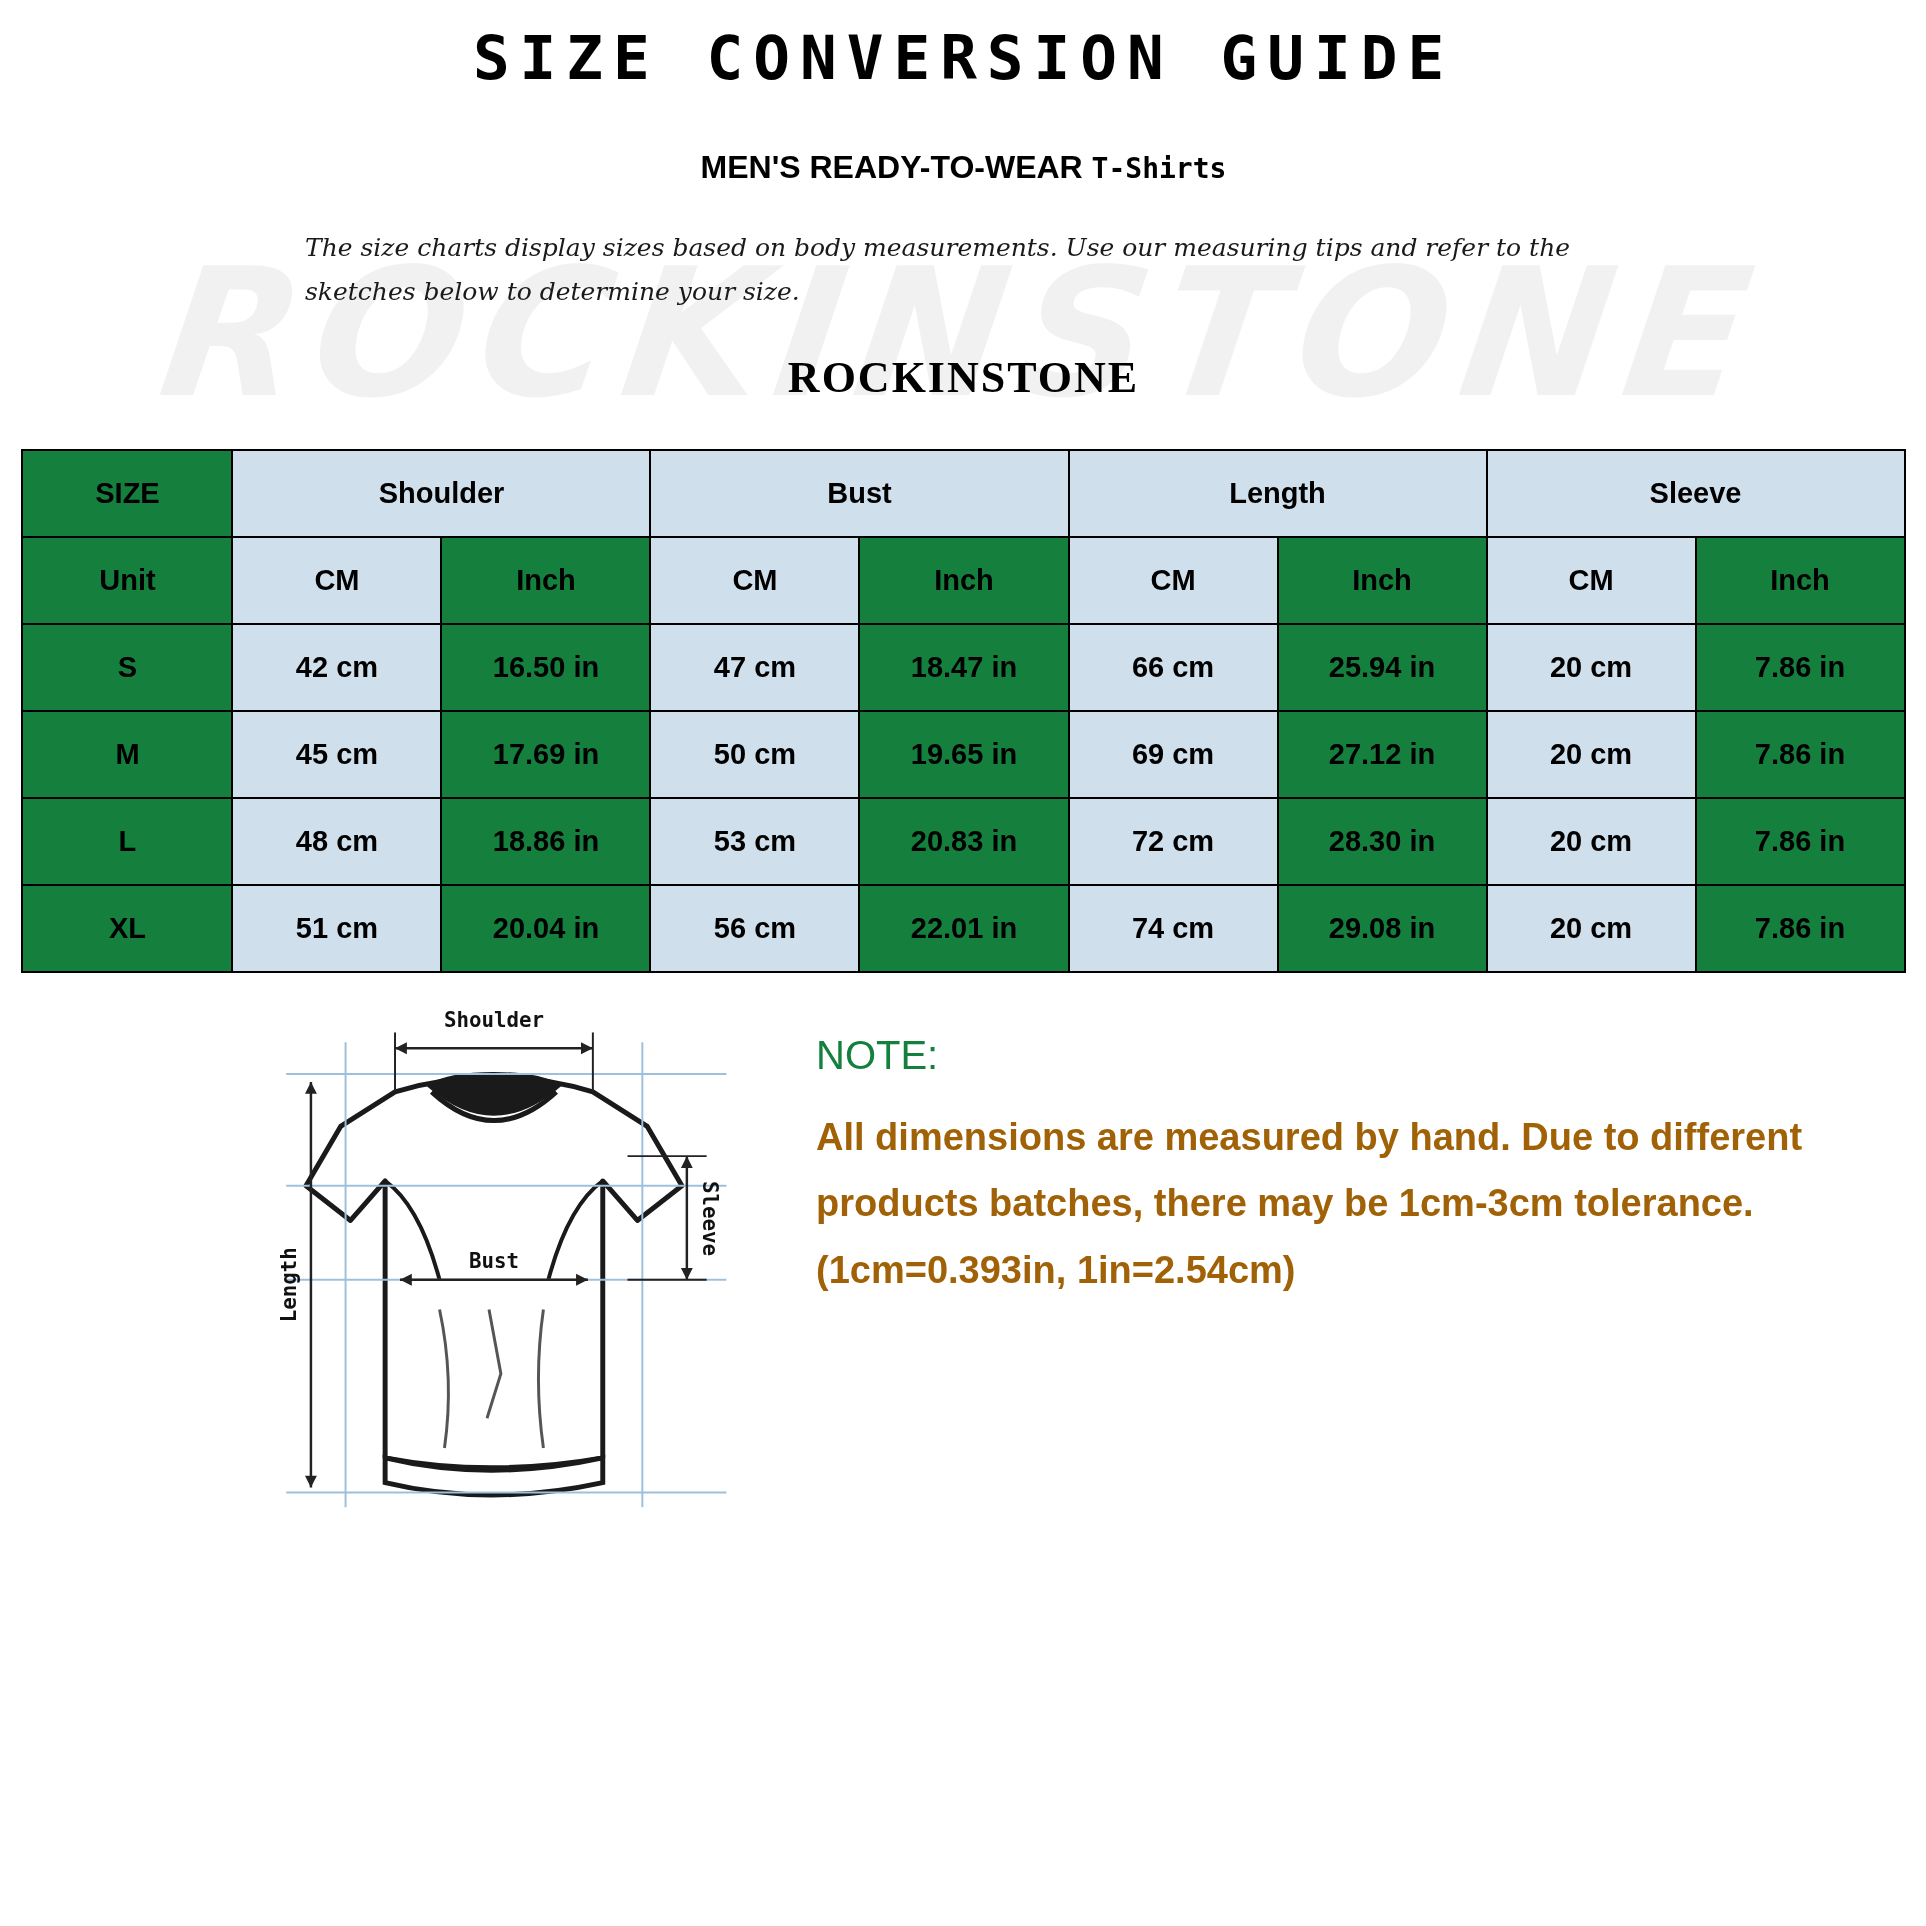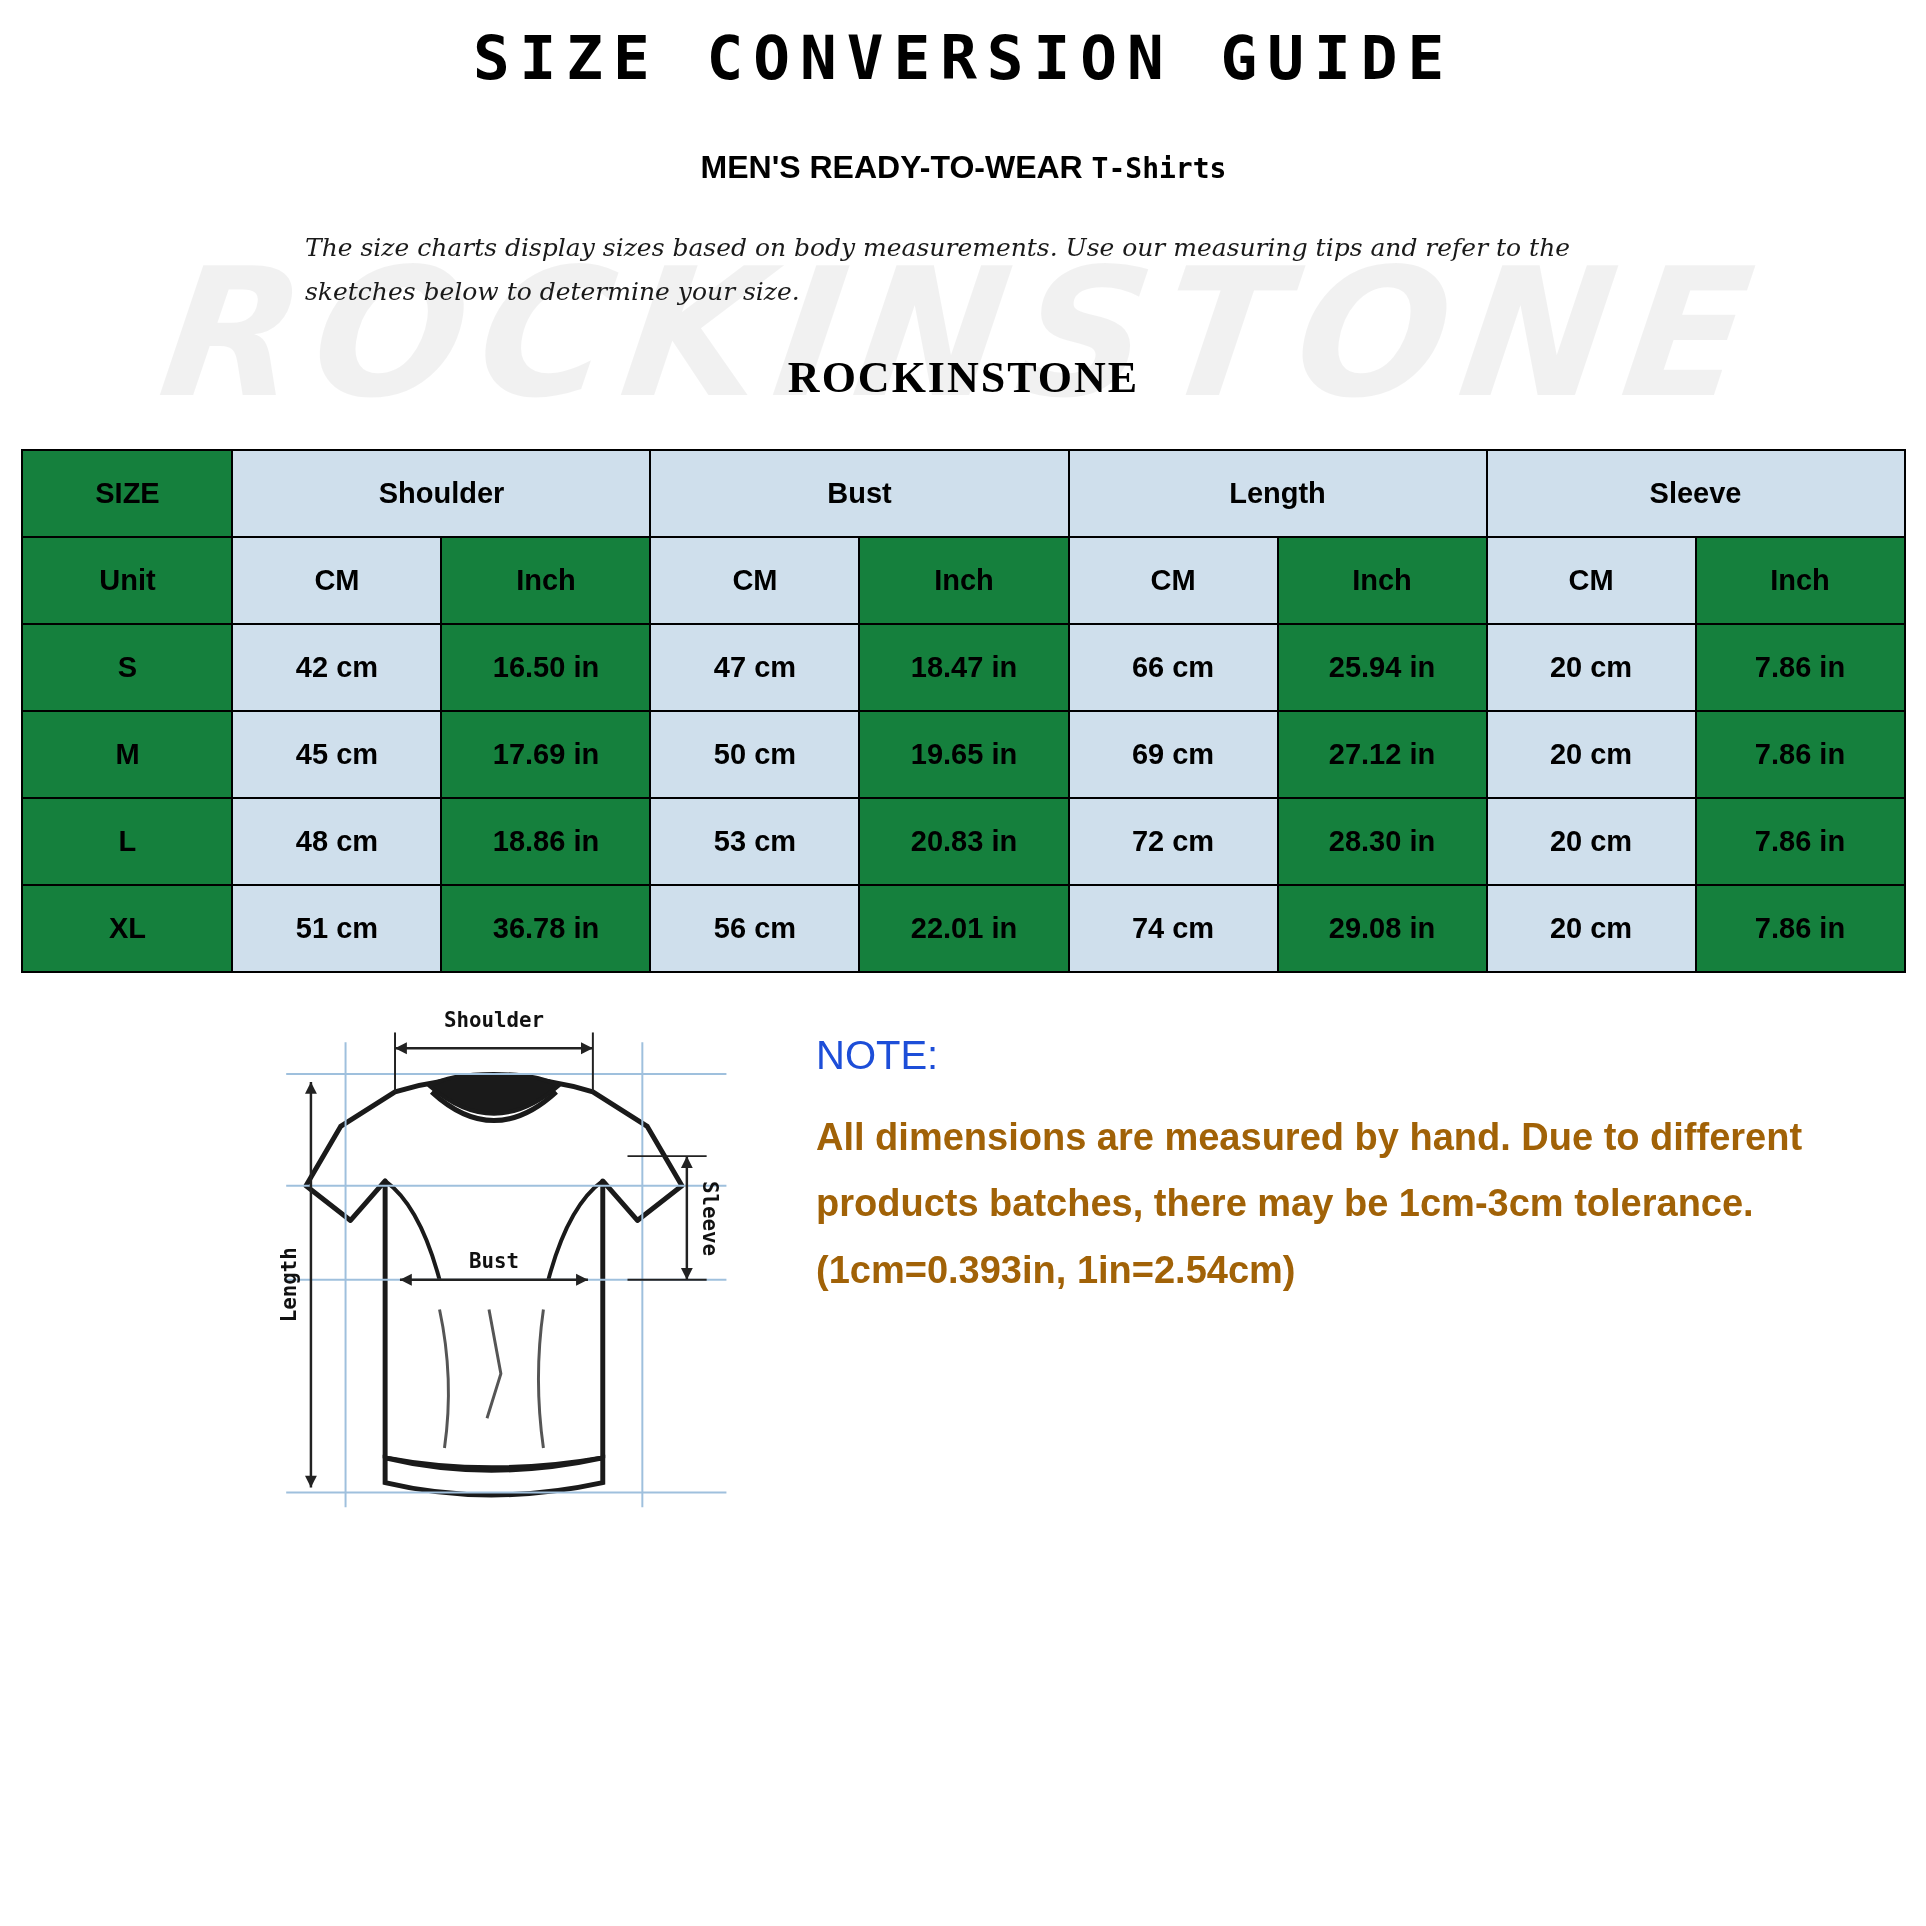--- a/index.html
+++ b/index.html
@@ -124,21 +124,21 @@
   }
   .note {
     flex: 1;
     padding-left: 30px;
     padding-top: 50px;
   }
   .note h3 {
     margin: 0 0 26px 0;
     font-size: 40px;
     font-weight: 400;
-    color: #1d4ed8;
+    color: #15803d;
     font-family: "Liberation Sans", sans-serif;
   }
   .note p {
     margin: 0;
     font-size: 38px;
     line-height: 1.75;
     font-weight: 600;
     color: #a16207;
   }
   svg.tee { display: block; }
@@ -233,21 +233,21 @@
           <td class="data plain">20.83 in</td>
           <td class="data shade">72 cm</td>
           <td class="data plain">28.30 in</td>
           <td class="data shade">20 cm</td>
           <td class="data plain">7.86 in</td>
         </tr>
 
         <tr>
           <td class="sizecell plain">XL</td>
           <td class="data shade">51 cm</td>
-          <td class="data plain">36.78 in</td>
+          <td class="data plain">20.04 in</td>
           <td class="data shade">56 cm</td>
           <td class="data plain">22.01 in</td>
           <td class="data shade">74 cm</td>
           <td class="data plain">29.08 in</td>
           <td class="data shade">20 cm</td>
           <td class="data plain">7.86 in</td>
         </tr>
 
 
       </tbody>

